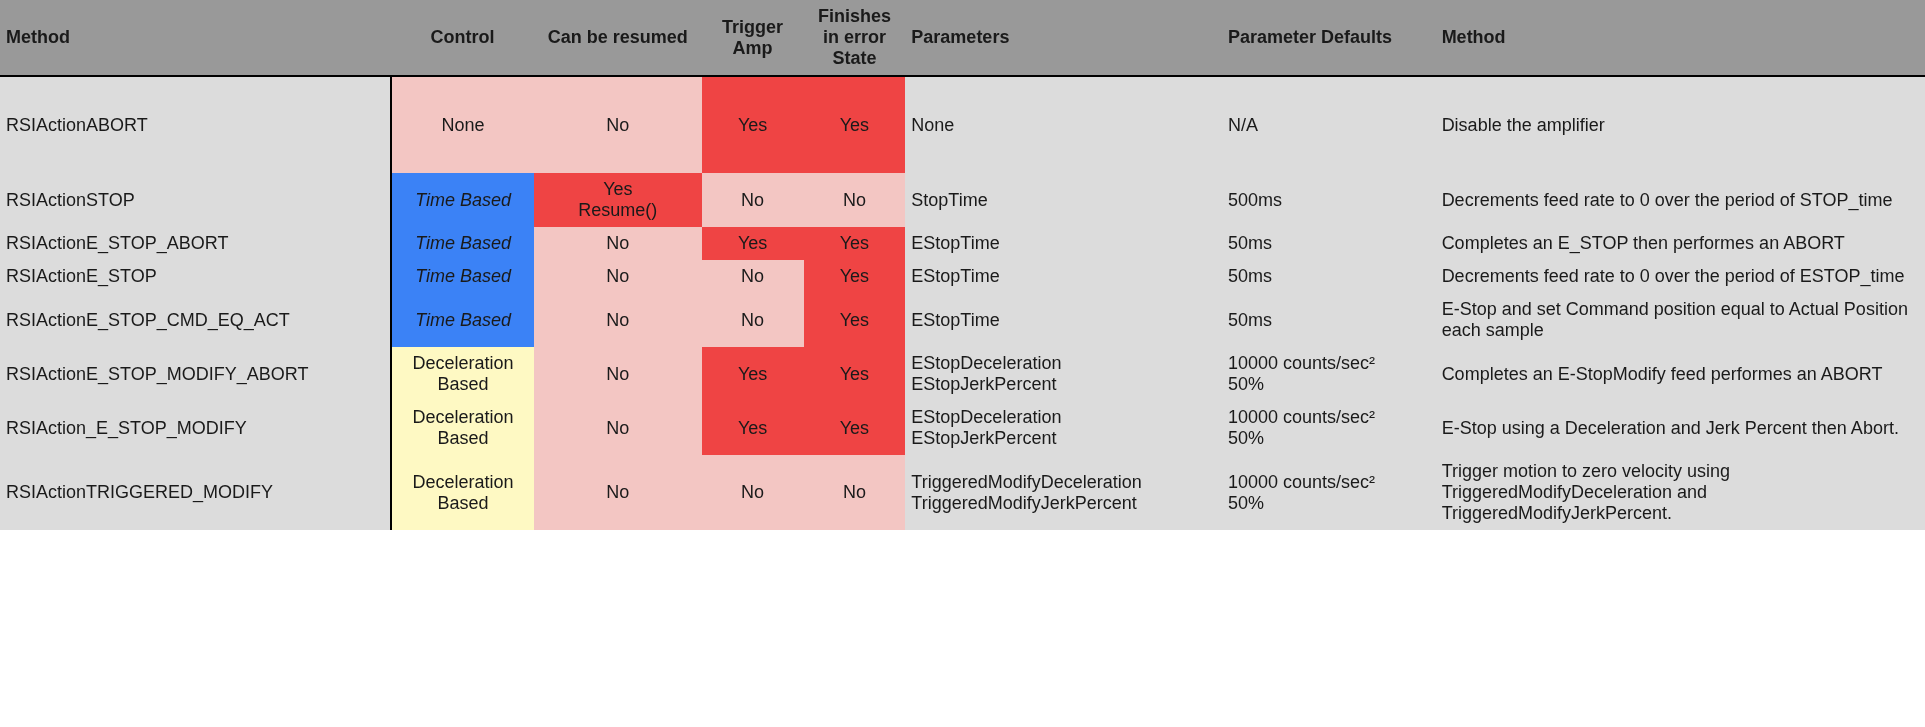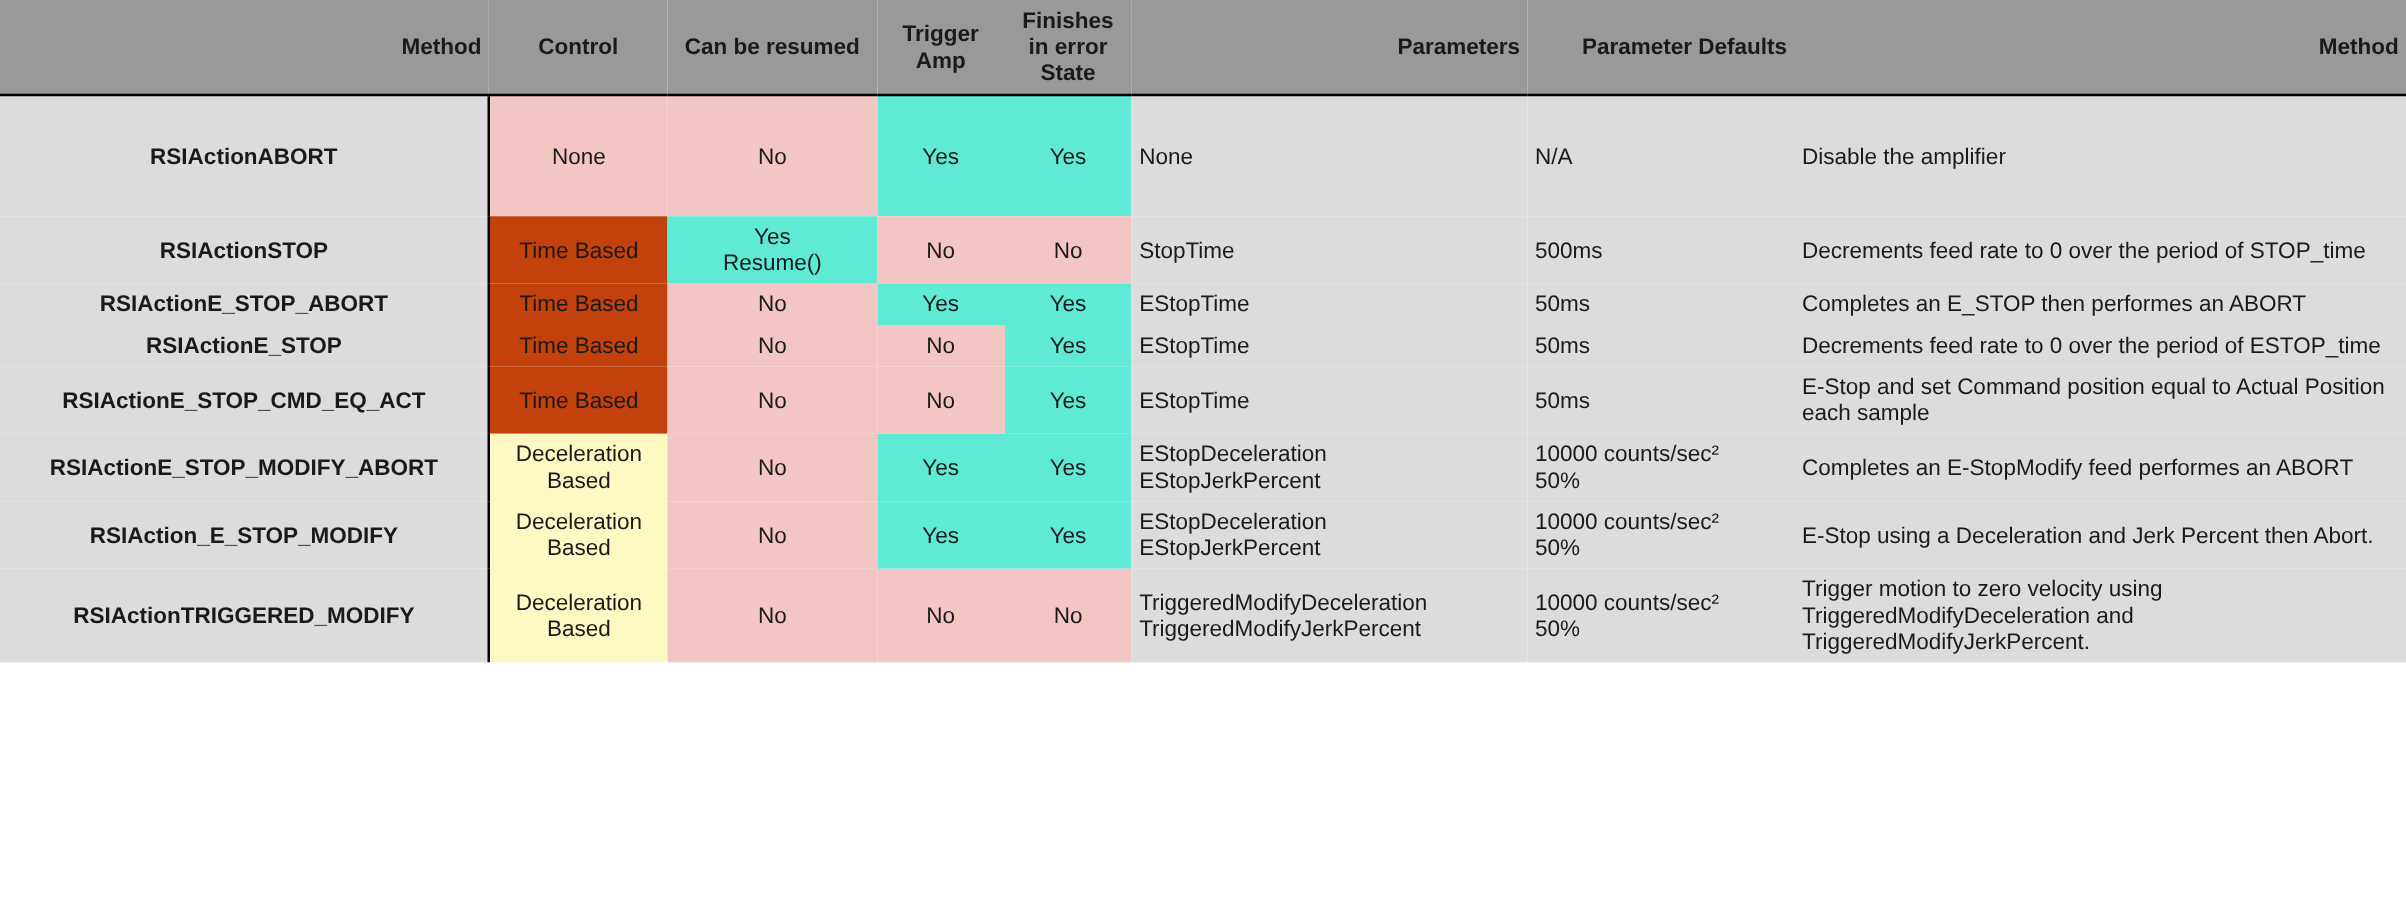--- a/index.html
+++ b/index.html
@@ -25,38 +25,38 @@
   col.c-desc     { width: 394px; }
 
   th, td {
     padding: 6px 6px;
     vertical-align: middle;
     box-sizing: border-box;
   }
   thead th {
     background: #999999;
     font-weight: 700;
-    text-align: right;
+    text-align: left;
     border-bottom: 2px solid #000;
   }
   thead th.center { text-align: center; }
   tbody td {
     background: #dcdcdc;
   }
   tbody td.row-head {
-    font-weight: 700;
-    text-align: center;
+    font-weight: 400;
+    text-align: left;
     border-right: 2px solid #000;
   }
   tbody td.center { text-align: center; }
 
   
   td.red   { background: #f3c6c3; }
-  td.green { background: #5eead4; }
-  td.blue  { background: #c2410c; }
+  td.green { background: #ef4444; }
+  td.blue  { background: #3b82f6; font-style: italic; }
   td.dgrn  { background: #fef9c3; } 
   td.plain { background: #dcdcdc; }
 
   .tall { height: 97px; }
 
   .multiline span { display: block; }
 </style>
 </head>
 <body>
 

